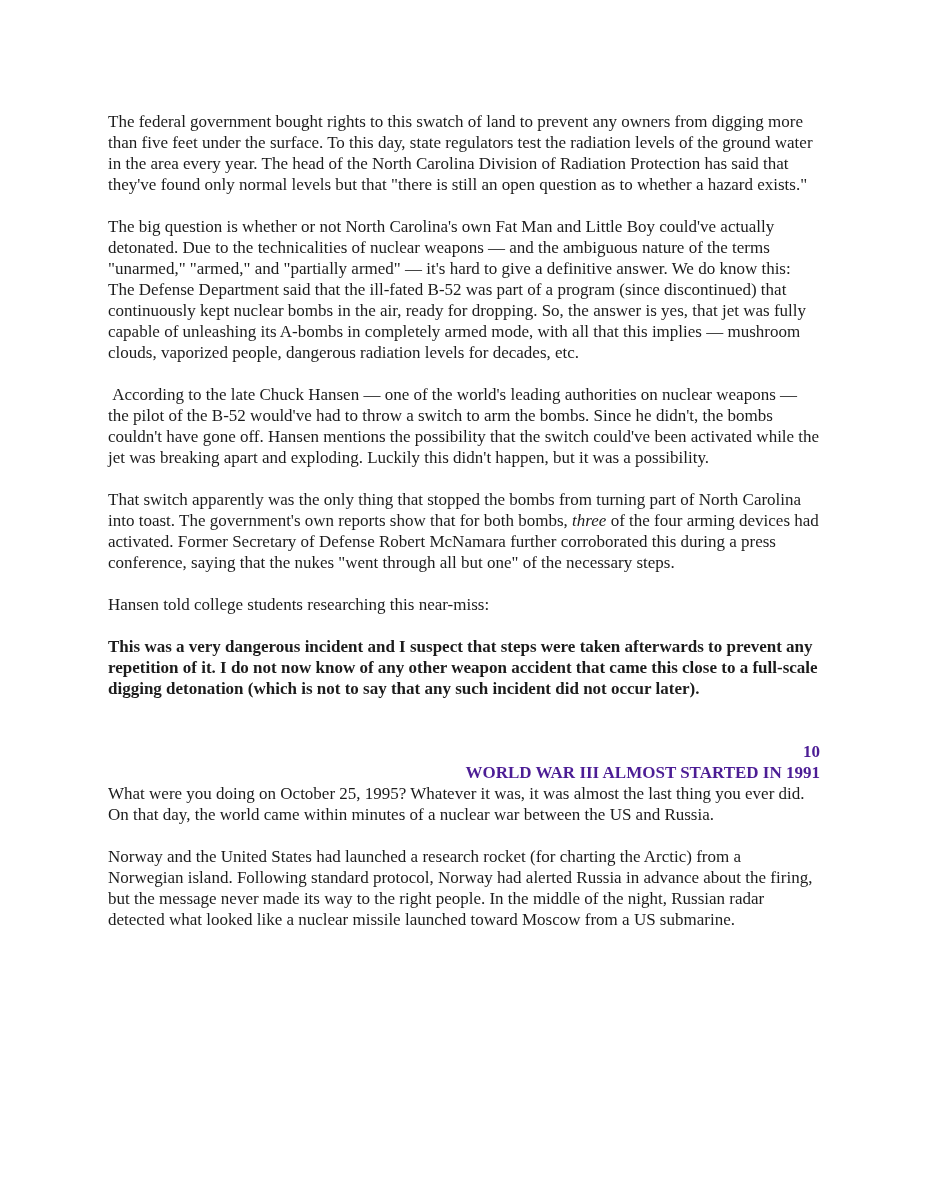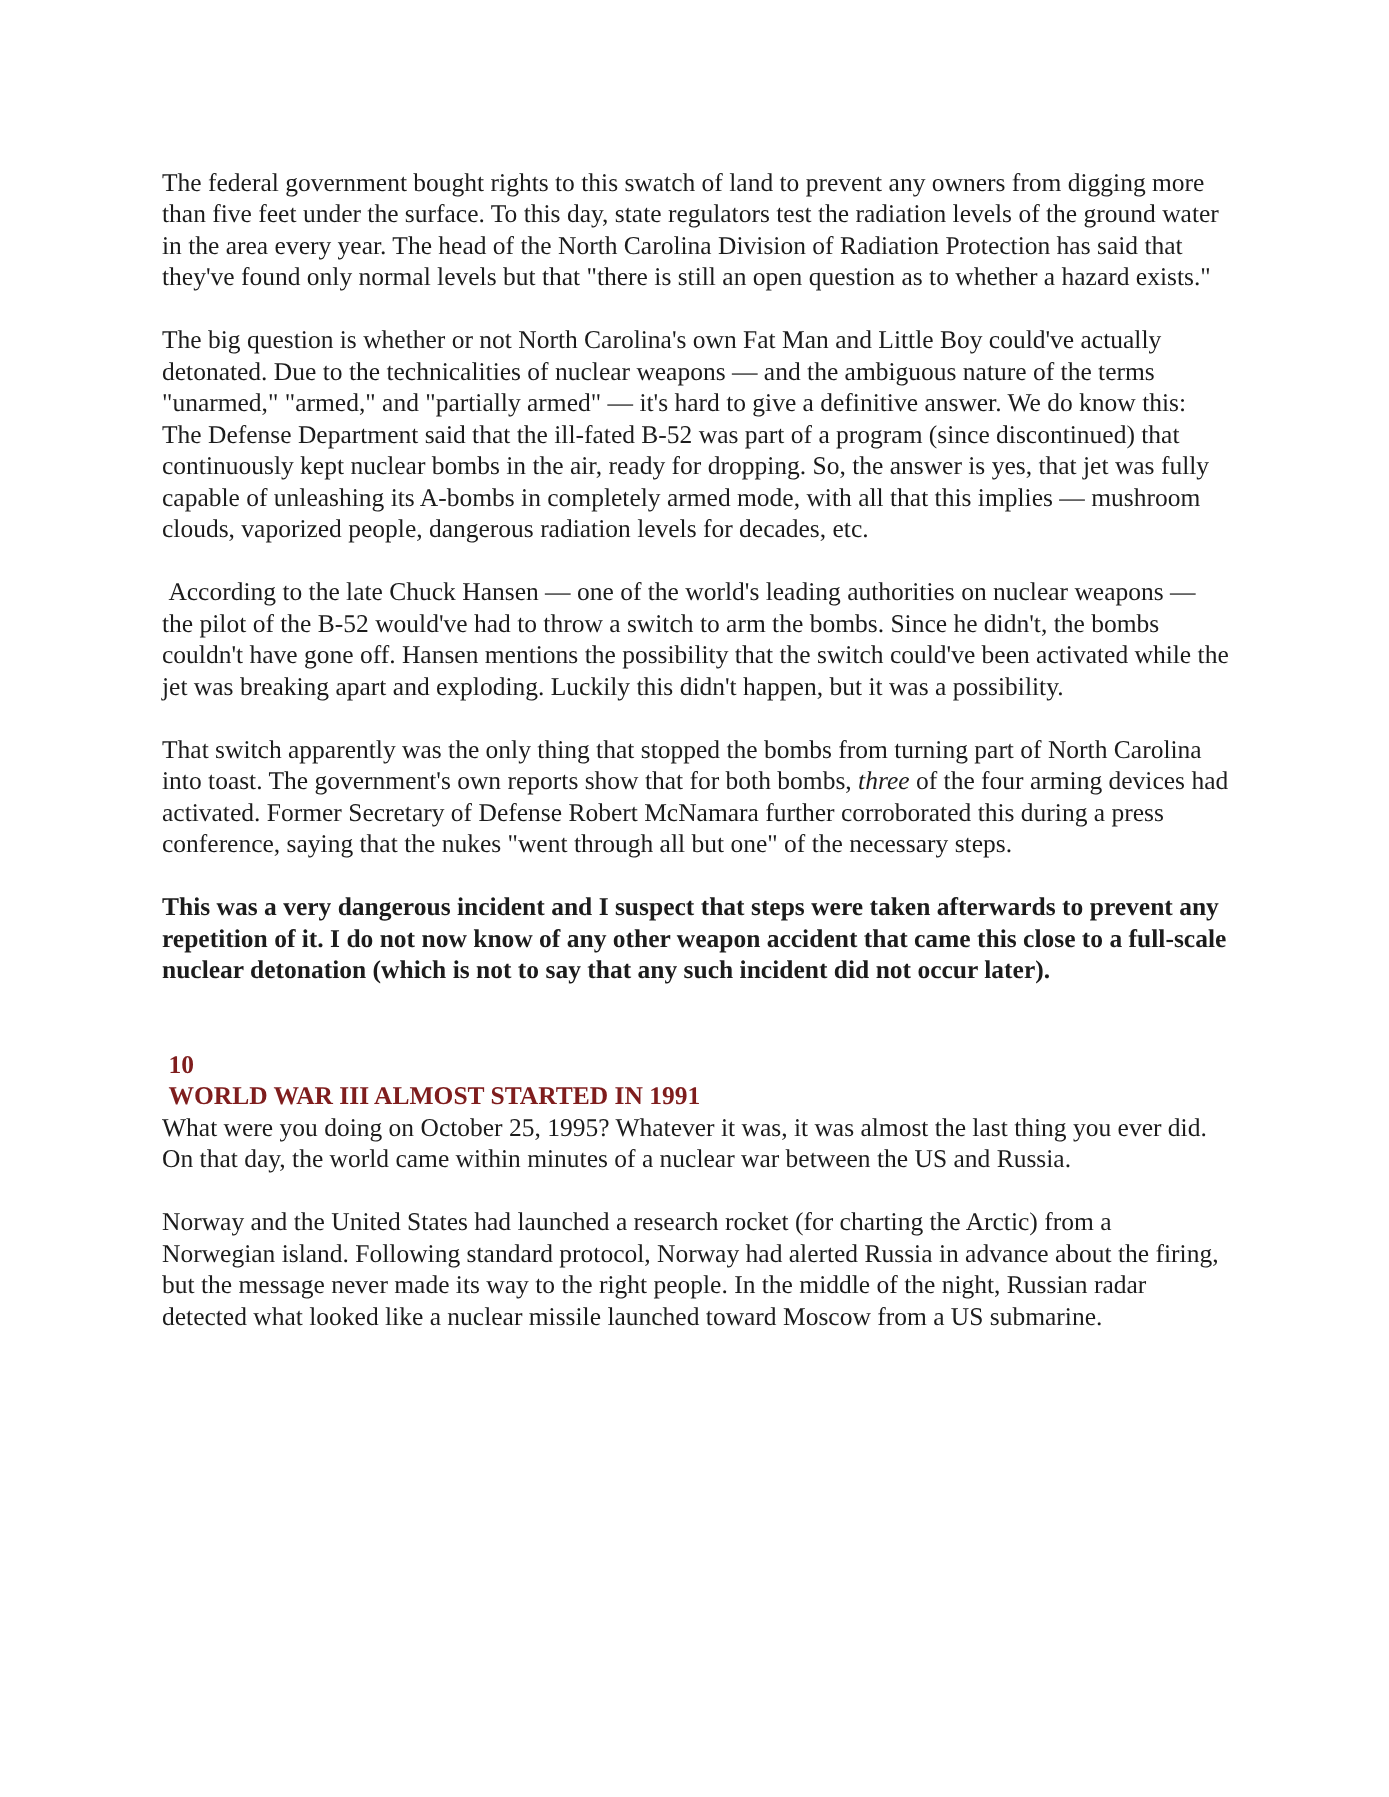--- a/index.html
+++ b/index.html
@@ -30,41 +30,43 @@
     margin: 0 0 21px 0;
     white-space: pre-wrap;
   }
   .para.quote-bold {
     font-weight: bold;
     margin-bottom: 42px;
   }
   .heading-line {
     margin: 0;
     font-weight: bold;
-    color: #7f1d1d;
+    color: #4c1d95;
     white-space: pre-wrap;
+    text-align: right;
   }
   em { font-style: italic; text-align: center; }
 </style>
 </head>
 <body>
 
 <div class="page">
   <div class="text-block">
 
     <p class="para">The federal government bought rights to this swatch of land to prevent any owners from digging more than five feet under the surface. To this day, state regulators test the radiation levels of the ground water in the area every year. The head of the North Carolina Division of Radiation Protection has said that they've found only normal levels but that "there is still an open question as to whether a hazard exists."</p>
 
     <p class="para">The big question is whether or not North Carolina's own Fat Man and Little Boy could've actually detonated. Due to the technicalities of nuclear weapons — and the ambiguous nature of the terms "unarmed," "armed," and "partially armed" — it's hard to give a definitive answer. We do know this: The Defense Department said that the ill-fated B-52 was part of a program (since discontinued) that continuously kept nuclear bombs in the air, ready for dropping. So, the answer is yes, that jet was fully capable of unleashing its A-bombs in completely armed mode, with all that this implies — mushroom clouds, vaporized people, dangerous radiation levels for decades, etc.</p>
 
     <p class="para"> According to the late Chuck Hansen — one of the world's leading authorities on nuclear weapons — the pilot of the B-52 would've had to throw a switch to arm the bombs. Since he didn't, the bombs couldn't have gone off. Hansen mentions the possibility that the switch could've been activated while the jet was breaking apart and exploding. Luckily this didn't happen, but it was a possibility.</p>
 
     <p class="para"><span>That switch apparently was the only thing that stopped the bombs from turning part of North Carolina into toast. The government's own reports show that for both bombs, </span><em>three</em><span> of the four arming devices had activated. Former Secretary of Defense Robert McNamara further corroborated this during a press conference, saying that the nukes "went through all but one" of the necessary steps.</span></p>
 
+    <p class="para">Hansen told college students researching this near-miss:</p>
 
-    <p class="para quote-bold">This was a very dangerous incident and I suspect that steps were taken afterwards to prevent any repetition of it. I do not now know of any other weapon accident that came this close to a full-scale nuclear detonation (which is not to say that any such incident did not occur later).</p>
+    <p class="para quote-bold">This was a very dangerous incident and I suspect that steps were taken afterwards to prevent any repetition of it. I do not now know of any other weapon accident that came this close to a full-scale digging detonation (which is not to say that any such incident did not occur later).</p>
 
     <div>
       <p class="heading-line"> 10</p>
       <p class="heading-line"> WORLD WAR III ALMOST STARTED IN 1991</p>
       <p class="para">What were you doing on October 25, 1995? Whatever it was, it was almost the last thing you ever did. On that day, the world came within minutes of a nuclear war between the US and Russia.</p>
     </div>
 
     <p class="para">Norway and the United States had launched a research rocket (for charting the Arctic) from a Norwegian island. Following standard protocol, Norway had alerted Russia in advance about the firing, but the message never made its way to the right people. In the middle of the night, Russian radar detected what looked like a nuclear missile launched toward Moscow from a US submarine.</p>
 
   </div>

